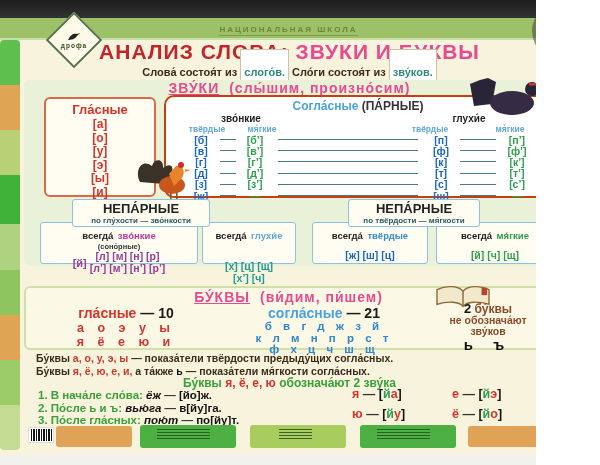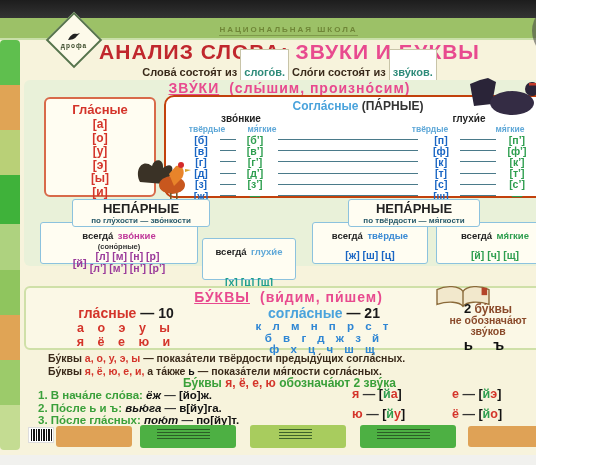--- a/index.html
+++ b/index.html
@@ -104,21 +104,21 @@
   .lcol-special { left:406px; width:112px; top:15px; }
   .lhead { font-size:14px; font-weight:bold; white-space:nowrap; }
   .lhead .red { color:#d4342a; } .lhead .blue { color:#4aa3dc; } .lhead .cnt { color:#1a1a1a; }
   .lrow-red { display:block; font-size:12.5px; font-weight:bold; color:#d4342a; letter-spacing:5px; line-height:14px; }
   .lrow-blue { display:block; font-size:11.5px; font-weight:bold; color:#2e86d4; letter-spacing:4px; line-height:11.5px; }
   .sp-l1 { font-size:12px; font-weight:bold; color:#8a4a2a; line-height:12px; }
   .sp-l1 .n2 { color:#111; font-size:13px; }
   .sp-txt { display:block; font-size:10.5px; font-weight:bold; color:#8a4a2a; line-height:11px; }
   .sp-signs { display:block; font-size:15px; font-weight:bold; color:#111; letter-spacing:8px; line-height:15px; }
 
-  .rules { position:absolute; left:48px; top:334px; width:510px; font-size:10.5px; font-weight:bold;
+  .rules { position:absolute; left:36px; top:334px; width:510px; font-size:10.5px; font-weight:bold;
     color:#3a2a1a; line-height:13px; white-space:nowrap; }
   .rred { color:#d4342a; } .rblk { color:#111; }
 
   .ts-heading { position:absolute; left:22px; top:358px; width:535px; text-align:center;
     font-size:12px; font-weight:bold; color:#3aa03a; }
   .ts-items { position:absolute; left:38px; top:371px; font-size:11.5px; font-weight:bold;
     color:#3aa03a; line-height:12.5px; white-space:nowrap; }
   .ts-word { color:#111; font-style:italic; }
   .ts-res { color:#111; }
   .ts-dash { color:#333; }
@@ -309,21 +309,21 @@
       <span class="np-lab lab-mag">зво́нкие</span>
       <div class="np-sub">(соно́рные)</div>
       <div class="sonor-row">
         <span class="lead-y">[й]</span>
         <span>
           <span class="np-snd pur">[л]  [м]  [н]  [р]</span>
           <span class="np-snd pur">[л’] [м’] [н’] [р’]</span>
         </span>
       </div>
     </div>
-    <div class="np-box" style="left:202px; top:220px; width:94px; height:42px;">
+    <div class="np-box" style="left:202px; top:204px; width:94px; height:42px;">
       <span class="np-lab">всегда́</span>
       <span class="np-lab lab-lblue">глухи́е</span>
       <div style="margin-top:18px;">
         <span class="np-snd tealc">[х] [ц] [щ]</span>
         <span class="np-snd tealc">[х’] [ч]</span>
       </div>
     </div>
 
     <div class="np-title" style="left:348px; top:181px; width:132px;">
       <span class="l1">НЕПА́РНЫЕ</span>
@@ -362,22 +362,22 @@
         </div>
         <span class="lrow-red">а о э у ы</span>
         <span class="lrow-red">я ё е ю и</span>
       </div>
 
       <div class="lcol lcol-cons">
         <div class="lhead">
           <span class="blue">согла́сные</span>
           <span class="cnt">— 21</span>
         </div>
+        <span class="lrow-blue">б в г д ж з й</span>
         <span class="lrow-blue">к л м н п р с т</span>
-        <span class="lrow-blue">б в г д ж з й</span>
         <span class="lrow-blue">ф х ц ч ш щ</span>
       </div>
 
       <div class="lcol lcol-special">
         <div class="sp-l1"><span class="n2">2</span> <span>бу́квы</span></div>
         <span class="sp-txt">не обознача́ют</span>
         <span class="sp-txt">зву́ков</span>
         <span class="sp-signs">ь ъ</span>
       </div>
     </div>

